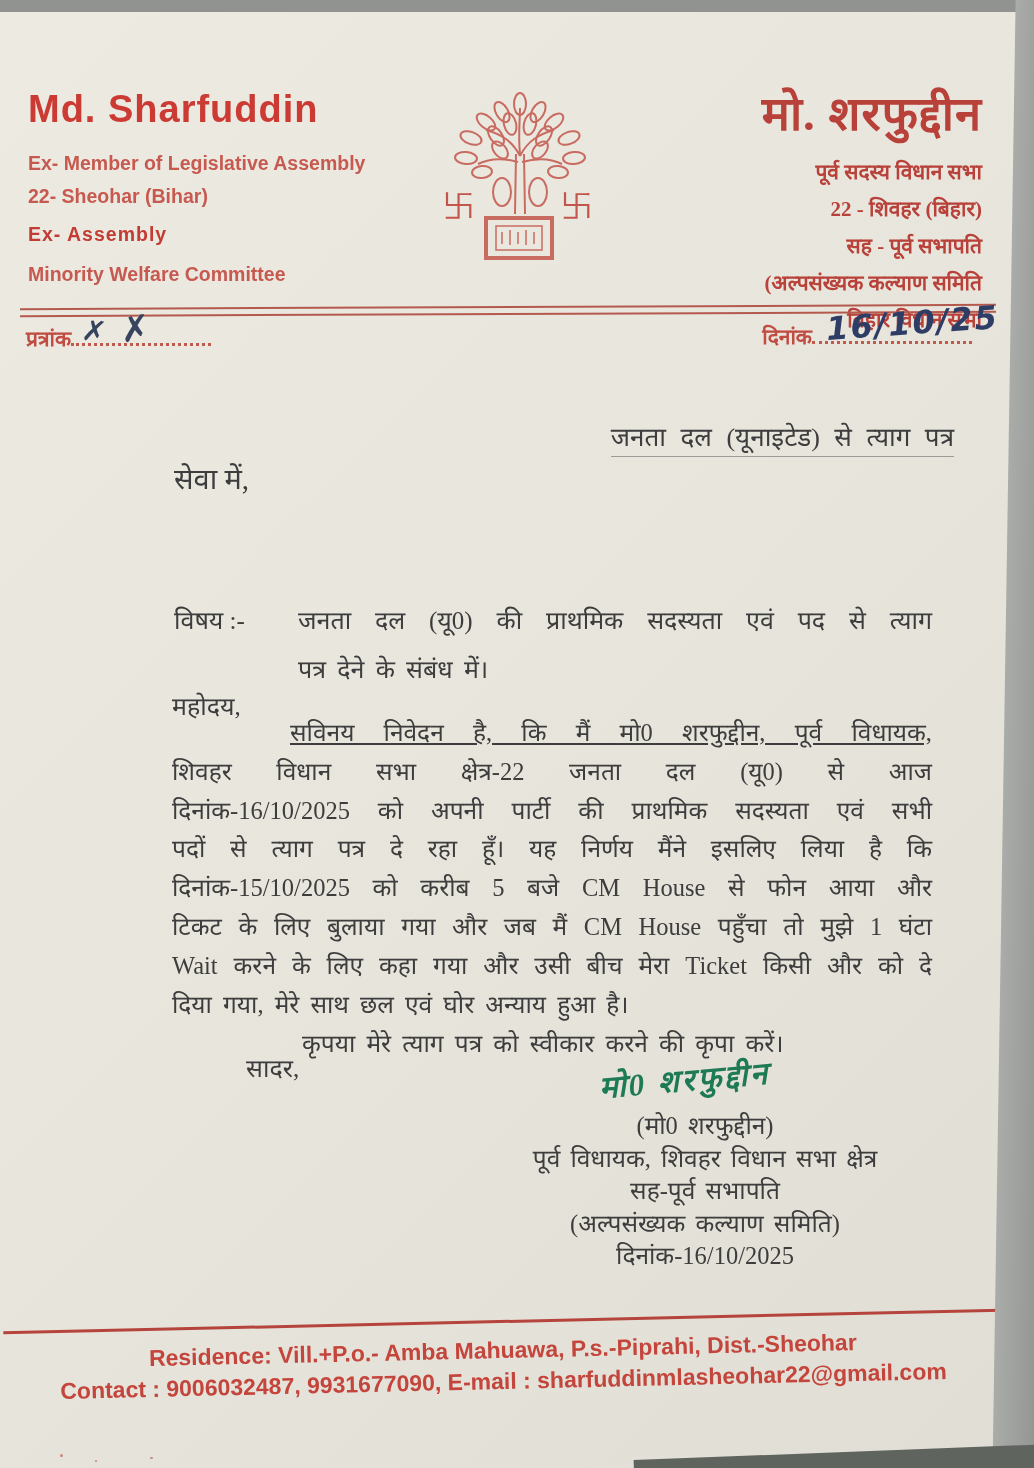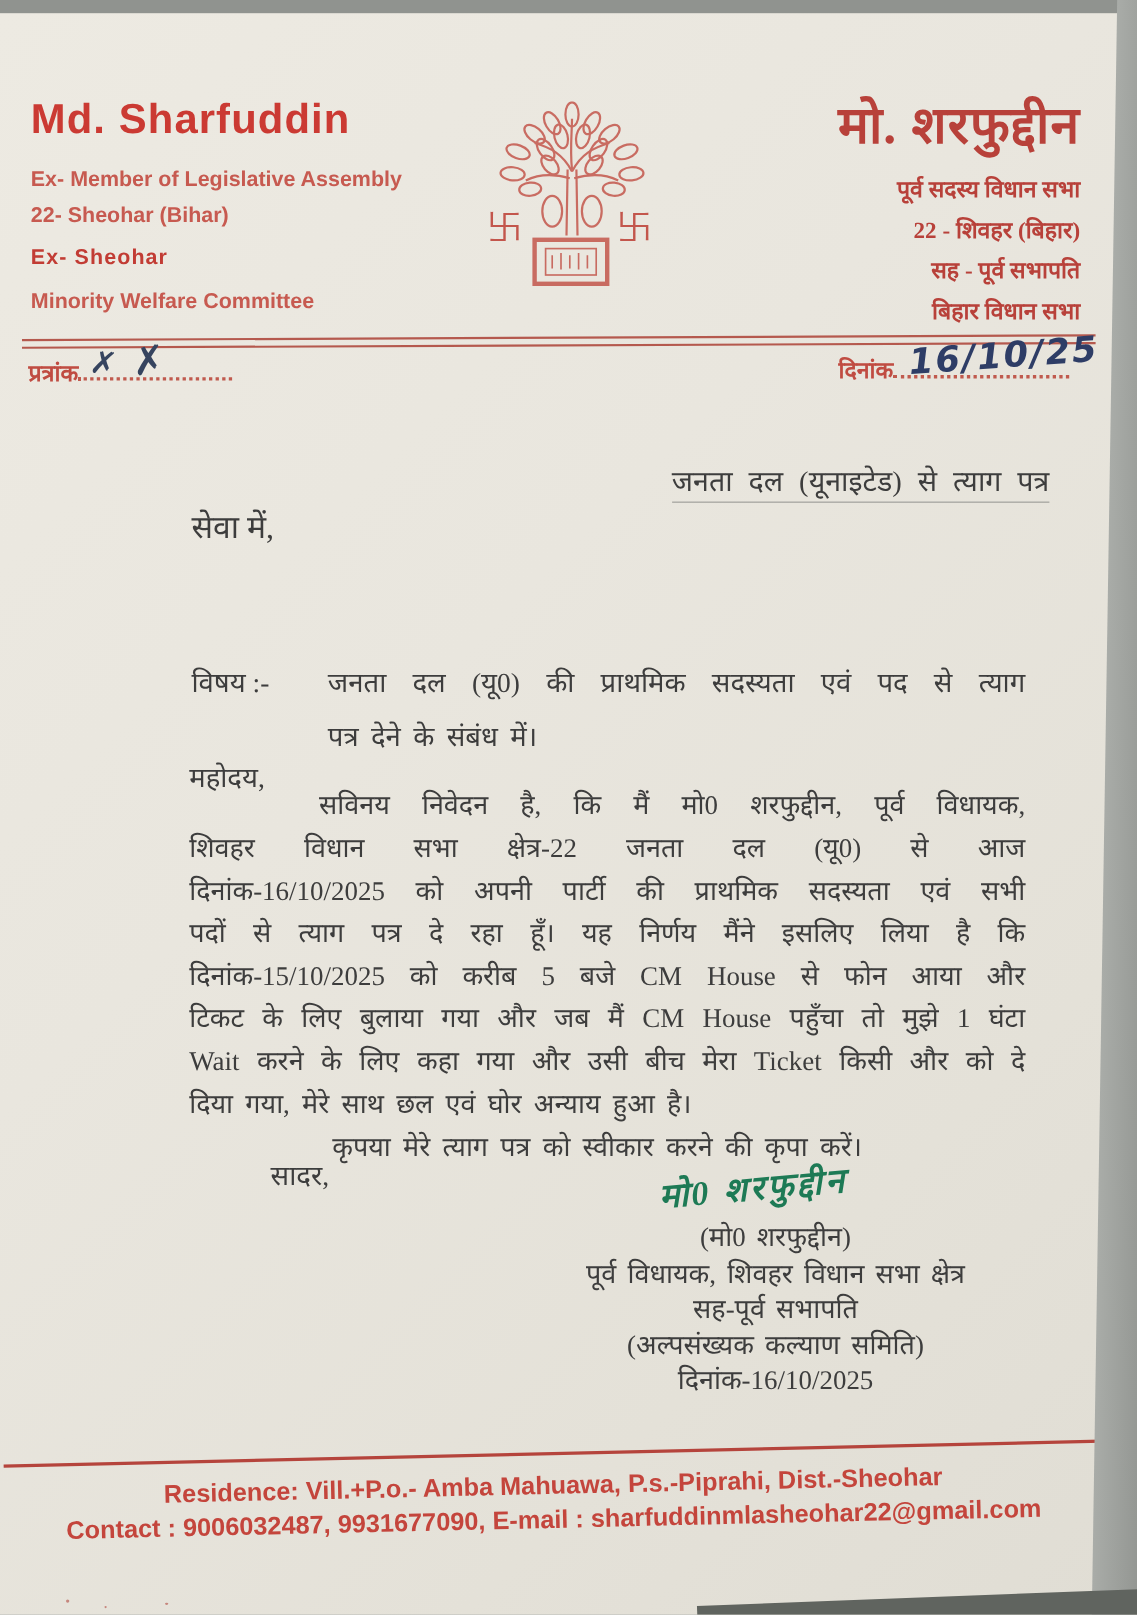--- a/index.html
+++ b/index.html
@@ -62,21 +62,21 @@
   .title span{border-bottom:1.5px solid #9a9a96;padding-bottom:4px;word-spacing:8px;}
   .sewa{position:absolute;top:446px;left:174px;font-size:29px;}
   .addressee{position:absolute;top:476px;left:300px;font-size:25px;line-height:47px;word-spacing:6px;}
   .subject{position:absolute;top:590px;left:174px;width:758px;font-size:25px;}
   .subject .lbl{position:absolute;left:0;top:0;}
   .subject .l1{margin-left:124px;text-align:justify;text-align-last:justify;}
   .subject .l2{margin-left:124px;margin-top:15px;word-spacing:5px;}
   .mahoday{position:absolute;top:676px;left:172px;font-size:25px;}
   .bodytext{position:absolute;top:702px;left:172px;width:760px;font-size:24.5px;}
   .bodytext .bl{line-height:38.8px;text-align:justify;text-align-last:justify;}
-  .bodytext .bl.first{padding-left:118px;}
+  .bodytext .bl.first{padding-left:118px;text-decoration:underline;}
   .bodytext .bl.last{text-align-last:left;word-spacing:5px;}
   .bodytext .closing{line-height:38.8px;padding-left:130px;word-spacing:5px;margin-top:1px;}
   .sadar{position:absolute;top:1038px;left:246px;font-size:25px;}
 
   
   .sigblock{position:absolute;top:1046px;left:470px;width:470px;text-align:center;font-size:24.5px;}
   .sig-hw{
     color:#1d7a55;font-size:31px;font-weight:700;font-style:italic;
     transform:rotate(-5deg);display:inline-block;margin-left:-40px;
     letter-spacing:3px;height:52px;
@@ -100,21 +100,21 @@
 <body>
 
 <div class="canvas">
   <div class="paper">
 
     <div class="hdr-left">
       <div class="name">Md. Sharfuddin</div>
       <div class="sub">
         <div>Ex- Member of Legislative Assembly</div>
         <div>22- Sheohar (Bihar)</div>
-        <div>Ex- Sheohar</div>
+        <div>Ex- Assembly</div>
         <div>Minority Welfare Committee</div>
       </div>
     </div>
 
     <div class="logo">
       <svg viewBox="0 0 164 172" width="164" height="172">
         <g stroke="#c3564c" stroke-width="2" fill="none" opacity="0.85">
 
           <path d="M78 62 L77 122 M86 62 L87 122"></path>
 
@@ -154,20 +154,21 @@
         <text x="124" y="124" font-size="30" fill="#c3564c">卐</text>
       </svg>
     </div>
 
     <div class="hdr-right">
       <div class="name">मो. शरफुद्दीन</div>
       <div class="sub">
         <div>पूर्व सदस्य विधान सभा</div>
         <div>22 - शिवहर (बिहार)</div>
         <div>सह - पूर्व सभापति</div>
+        <div>(अल्पसंख्यक कल्याण समिति</div>
         <div>बिहार विधान सभा</div>
       </div>
     </div>
 
     <div class="divider"></div>
 
     <div class="refrow">
       <span>प्रत्रांक</span><span class="dots" style="width:140px;"></span>
       <span class="xmarks">
         <span class="x1">✗</span>

